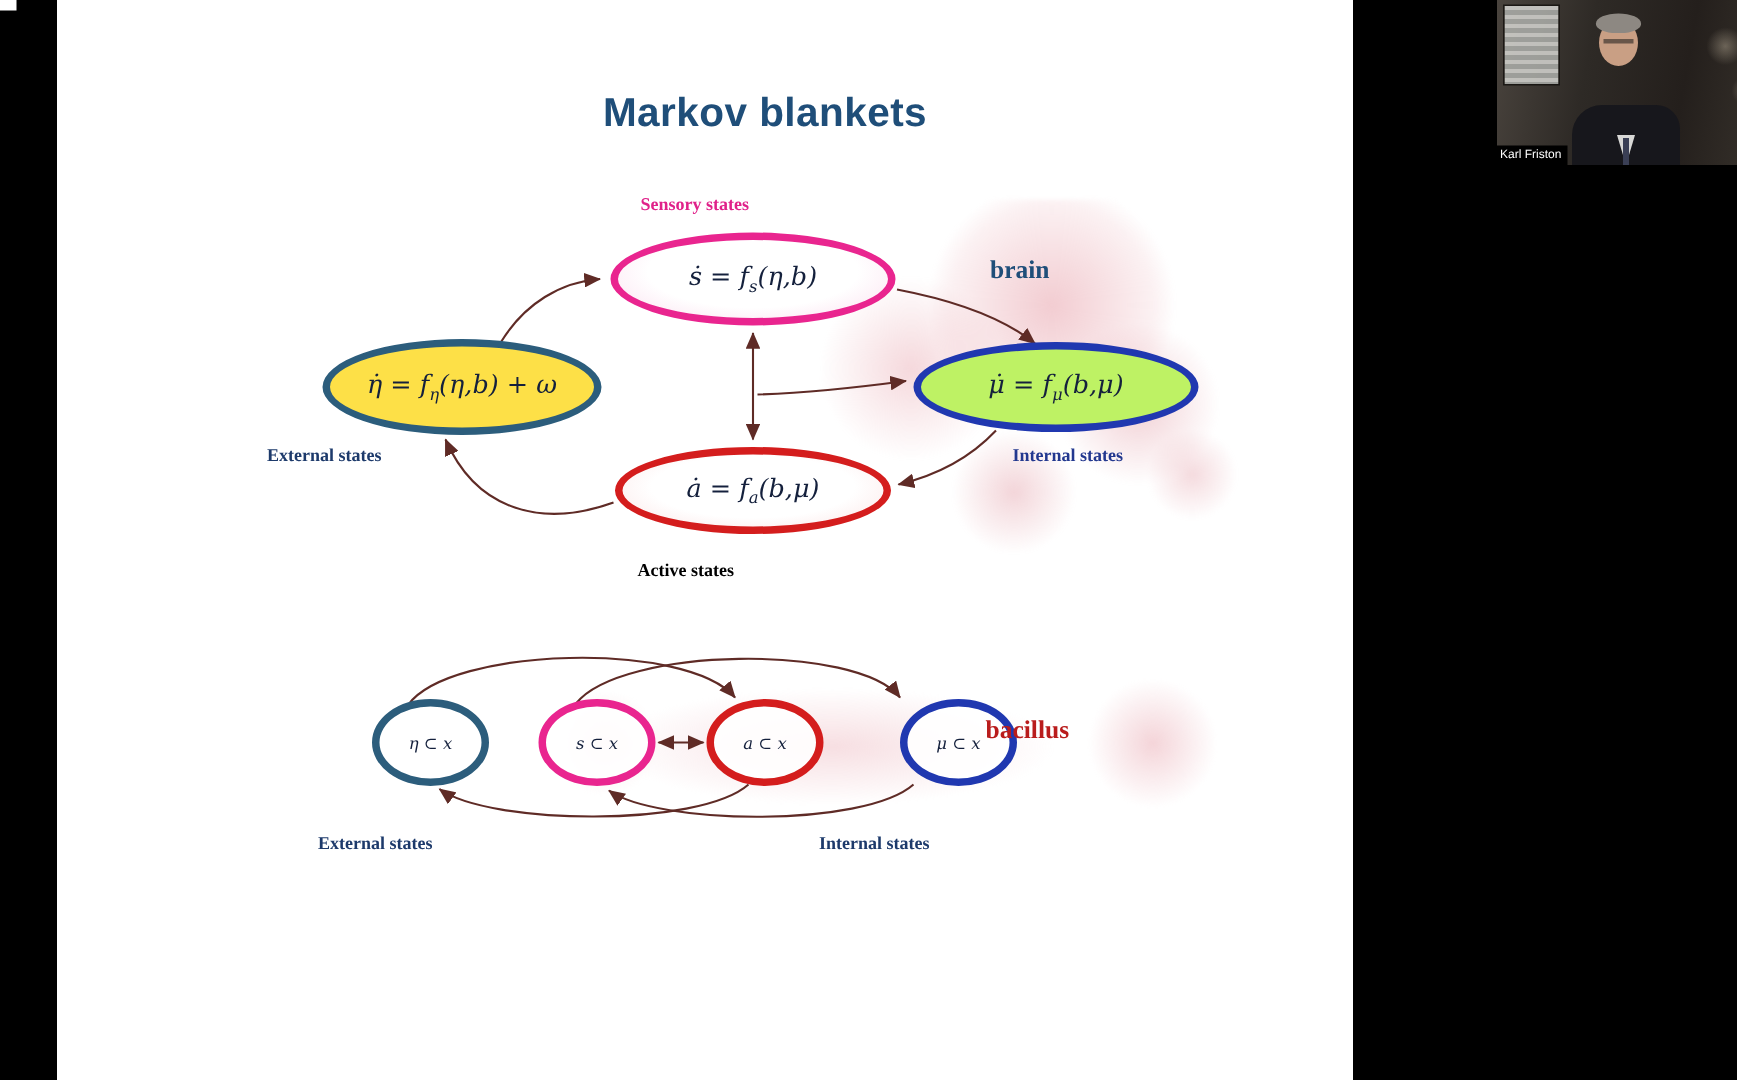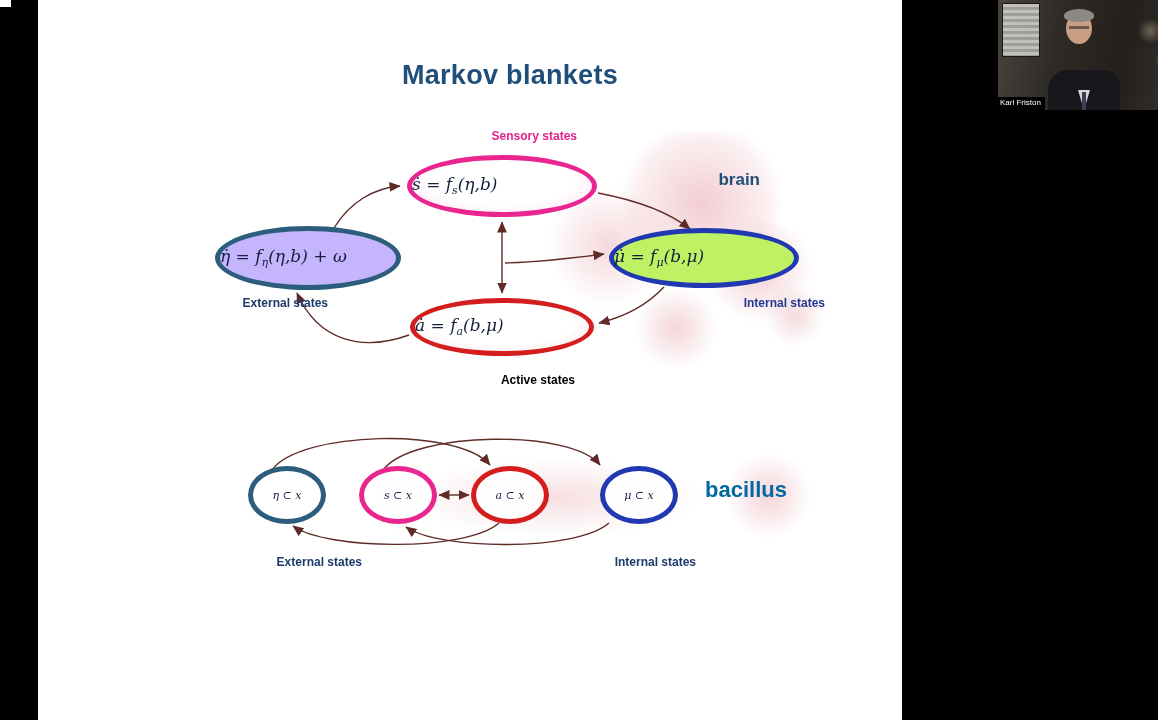--- a/index.html
+++ b/index.html
@@ -21,46 +21,46 @@
       radial-gradient(circle 40px at 88% 78%, rgba(225,150,160,.35), rgba(225,150,160,0) 75%);}
   .blob-bacillus{left:330px;top:438px;width:445px;height:115px;filter:blur(1px);
     background:
       radial-gradient(ellipse 190px 50px at 42% 52%, rgba(240,196,202,.55), rgba(240,196,202,0) 78%),
       radial-gradient(circle 55px at 90% 50%, rgba(240,196,202,.72), rgba(240,196,202,0) 78%),
       radial-gradient(circle 45px at 8% 50%, rgba(240,196,202,.45), rgba(240,196,202,0) 78%);}
 
   .arrows{position:absolute;left:0;top:0;width:960px;height:720px;}
 
   .ellipse{position:absolute;border-radius:50%;box-sizing:border-box;
-           display:flex;align-items:center;}
+           display:flex;align-items:center;justify-content:center;}
   .formula{font-family:"DejaVu Serif",serif;font-style:italic;font-size:17px;
            color:#14203c;white-space:nowrap;}
   .formula sub{font-size:11px;}
   .el-sensory{left:369px;top:155px;width:190px;height:62px;border:5px solid #e9258f;
       background:radial-gradient(ellipse at 50% 40%, #ffffff 55%, #fbdeee 100%);}
-  .el-external{left:177px;top:226px;width:186px;height:64px;border:5px solid #2c5d7c;background:#c4b5fd;}
+  .el-external{left:177px;top:226px;width:186px;height:64px;border:5px solid #2c5d7c;background:#fde047;}
   .el-internal{left:571px;top:228px;width:190px;height:60px;border:5px solid #2038b0;background:#bef264;}
   .el-active{left:372px;top:298px;width:184px;height:58px;border:5px solid #d41d1d;
       background:radial-gradient(ellipse at 50% 45%, #ffffff 55%, #fbe4e4 100%);}
 
   .node{position:absolute;width:78px;height:58px;border-radius:50%;box-sizing:border-box;
         display:flex;align-items:center;justify-content:center;background:rgba(255,255,255,.88);}
   .node .formula{font-size:11px;}
   .n-eta{left:210px;top:466px;border:5px solid #2c5d7c;}
   .n-s{left:321px;top:466px;border:5px solid #e9258f;}
   .n-a{left:433px;top:466px;border:5px solid #d41d1d;}
   .n-mu{left:562px;top:466px;border:5px solid #2038b0;}
 
-  .lbl{position:absolute;font-weight:bold;font-size:12px;text-align:right;}
+  .lbl{position:absolute;font-weight:bold;font-size:12px;text-align:left;font-family:Liberation Serif, serif;}
   .lbl-sensory{left:389px;top:129px;width:150px;color:#e0218a;}
   .lbl-external{left:140px;top:296px;width:150px;color:#1d3a6b;}
   .lbl-internal{left:637px;top:296px;width:150px;color:#23388f;}
   .lbl-active{left:387px;top:373px;width:150px;color:#000000;}
   .lbl-brain{left:622px;top:170px;width:100px;font-size:17px;color:#1f4e79;}
-  .lbl-bacillus{left:619px;top:477px;width:130px;font-size:22px;color:#0369a1;}
+  .lbl-bacillus{left:619px;top:477px;width:130px;font-size:17px;color:#b91c1c;}
   .lbl-ext-b{left:174px;top:555px;width:150px;color:#1d3a6b;}
   .lbl-int-b{left:508px;top:555px;width:150px;color:#1d3a6b;}
 
   
   .panel{position:absolute;left:998px;top:0;width:160px;height:720px;background:#000;}
   .video{position:absolute;left:0;top:0;width:160px;height:110px;overflow:hidden;
      background:
        radial-gradient(circle 18px at 88% 28%, rgba(205,192,168,.4), rgba(205,192,168,0) 70%),
        radial-gradient(circle 14px at 96% 55%, rgba(205,192,168,.3), rgba(205,192,168,0) 70%),
        linear-gradient(100deg,#4a443e 0%,#2e2a26 35%,#241f1c 70%,#35302a 100%); padding-left: 13px;}

